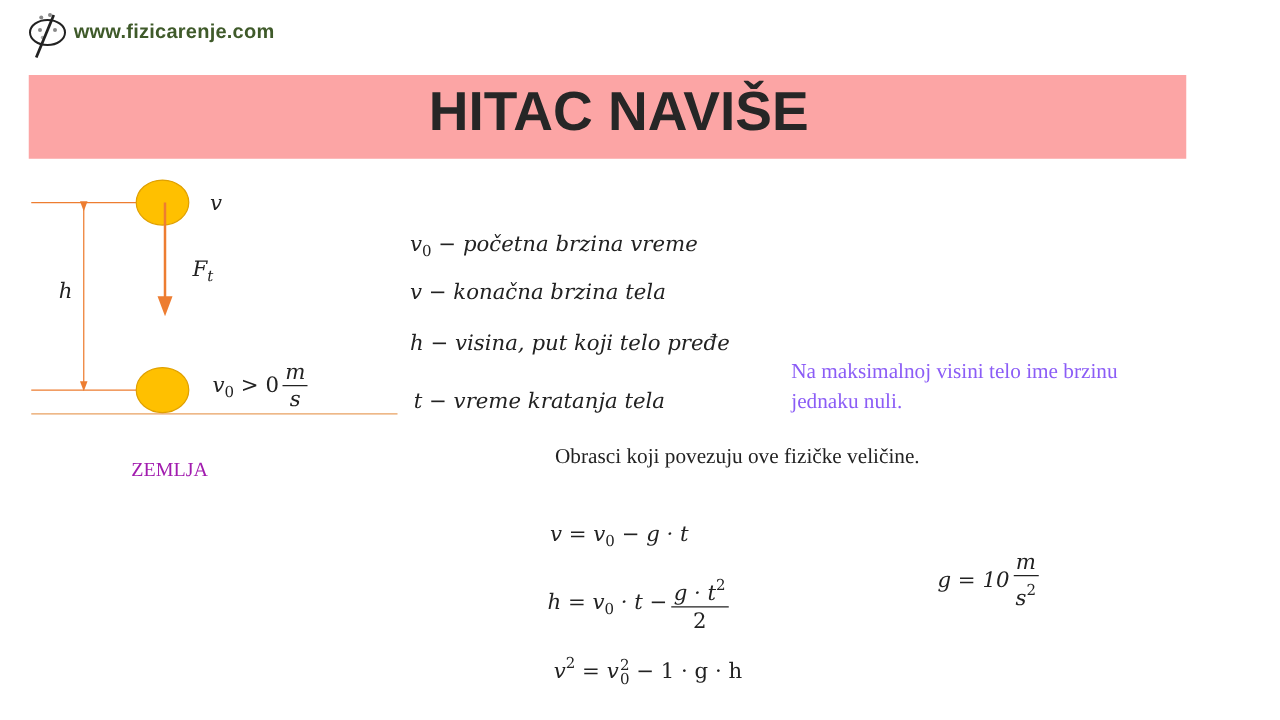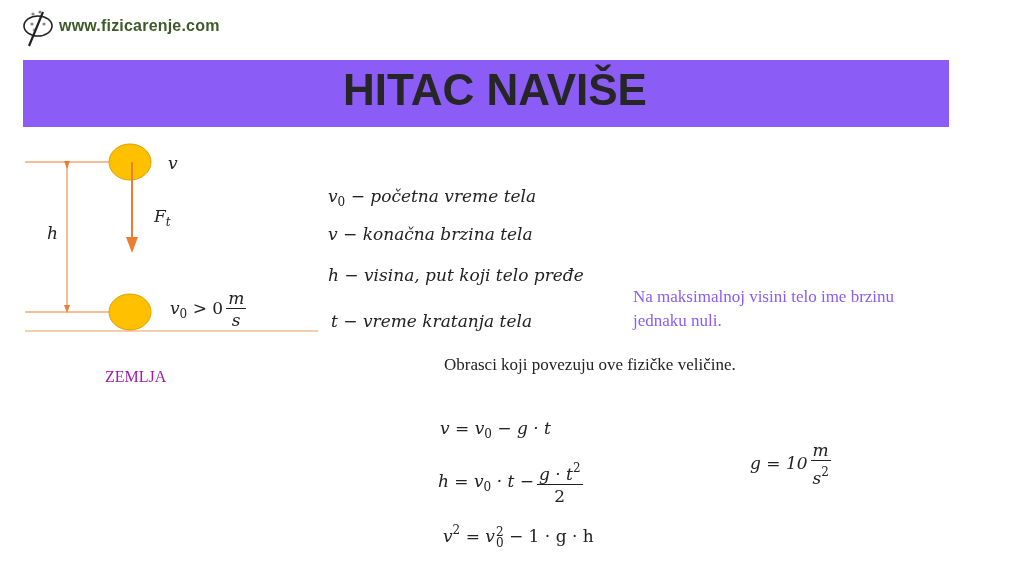--- a/index.html
+++ b/index.html
@@ -4,21 +4,21 @@
 <style>
   html, body { margin: 0; padding: 0; }
   body {
     width: 1024px; height: 576px; position: relative; overflow: hidden;
     background: #ffffff; color: #222222;
     font-family: "DejaVu Serif", serif;
   }
   .abs { position: absolute; }
   .logo { left: 20px; top: 8px; width: 36px; height: 40px; }
   .site { left: 59px; top: 17px; font-family: "Liberation Sans", sans-serif; font-weight: bold; font-size: 16px; color: #3f5a2a; letter-spacing: 0.2px; }
-  .banner { left: 23px; top: 60px; width: 926px; height: 67px; background: #8b5cf6; }
+  .banner { left: 23px; top: 60px; width: 926px; height: 67px; background: #fca5a5; }
   .title { left: 0; top: 0; width: 926px; height: 67px; line-height: 60px; text-align: center; font-family: "Liberation Sans", sans-serif; font-weight: bold; font-size: 44px; color: #262626; margin-left: 0; }
   .title span { display: inline-block; transform: translateX(9px); }
   svg.diagram { left: 0; top: 135px; width: 330px; height: 210px; }
   .math { font-family: "DejaVu Serif", serif; font-style: italic; color: #222; }
   .lbl { font-size: 17px; }
   .def { left: 328px; font-size: 17px; white-space: nowrap; }
   .def .sub, .sub { font-style: normal; font-size: 12px; vertical-align: -4px; }
   .note { left: 633px; top: 285px; font-family: "Liberation Serif", serif; font-size: 17px; line-height: 24px; width: 300px; color: #8b5cf6; }
   .subtitle { left: 444px; top: 355px; font-family: "Liberation Serif", serif; font-size: 17px; color: #222; }
   .zemlja { left: 105px; top: 348px; font-family: "Liberation Serif", serif; font-size: 16px; color: #a21caf; margin-top: 20px; }
@@ -65,21 +65,21 @@
 
 <div class="abs math lbl" style="left:168px;top:153px;">v</div>
 <div class="abs math lbl" style="left:154px;top:206px;"><span>F</span><span class="sub" style="font-style:italic;">t</span></div>
 <div class="abs math lbl" style="left:47px;top:223px;">h</div>
 <div class="abs math lbl" style="left:170px;top:288px;">
   <span>v</span><span class="sub">0</span>
   <span class="upright">&gt; 0</span><span class="frac"><span class="num">m</span><span class="den">s</span></span>
 </div>
 <div class="abs zemlja">ZEMLJA</div>
 
-<div class="abs math def" style="top:186px;"><span>v</span><span class="sub">0</span> <span>− početna vreme tela</span></div>
+<div class="abs math def" style="top:186px;"><span>v</span><span class="sub">0</span> <span>− početna brzina vreme</span></div>
 <div class="abs math def" style="top:224px;"><span>v</span> <span>− konačna brzina tela</span></div>
 <div class="abs math def" style="top:265px;"><span>h</span> <span>− visina, put koji telo pređe</span></div>
 <div class="abs math def" style="top:311px;left:331px;"><span>t</span> <span>− vreme kratanja tela</span></div>
 
 <div class="abs note">Na maksimalnoj visini telo ime brzinu jednaku nuli.</div>
 
 <div class="abs subtitle">Obrasci koji povezuju ove fizičke veličine.</div>
 
 <div class="abs math formula" style="left:440px;top:418px;">
   <span>v = v</span><span class="sub">0</span><span> − g · t</span>

